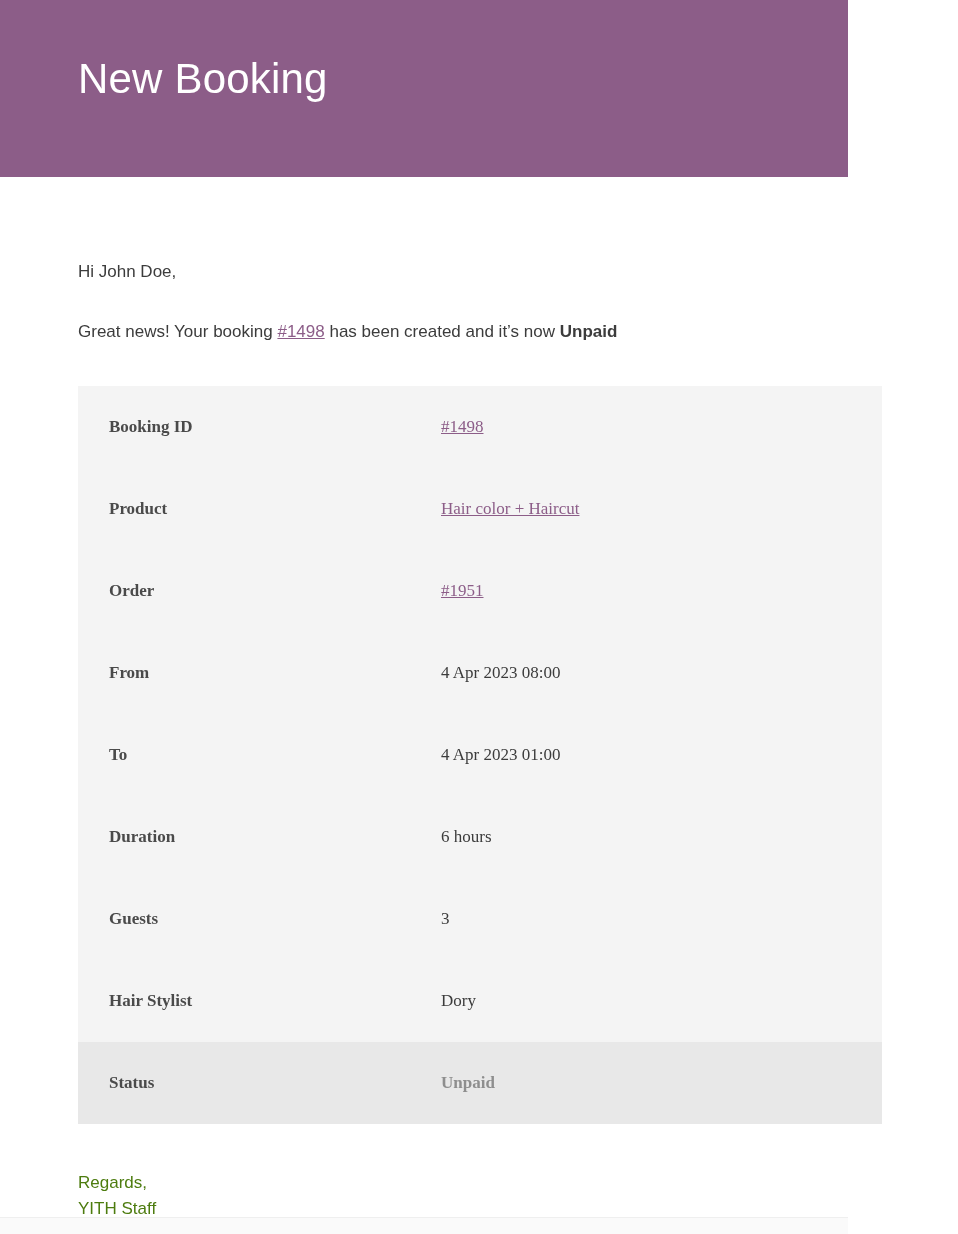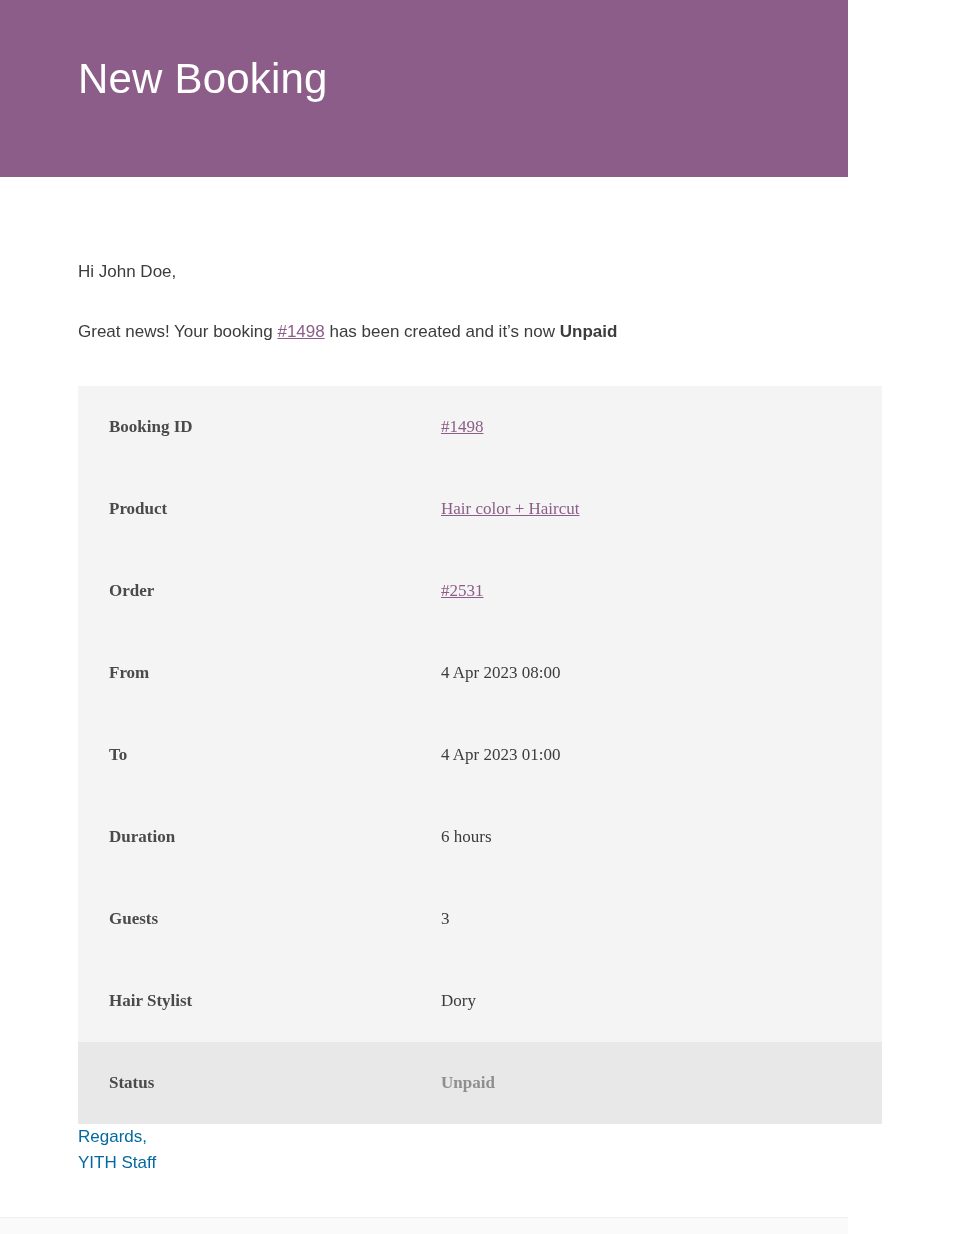--- a/index.html
+++ b/index.html
@@ -91,22 +91,23 @@
     background: #e8e8e8;
   }
   .details-table tr.status-row td.label {
     color: #4a4a4a;
   }
   .details-table tr.status-row td.value {
     color: #8e8e8e;
     font-weight: bold;
   }
   .regards {
+    margin-top: 46px;
     font-size: 17px;
-    color: #0369a1;
+    color: #4d7c0f;
     line-height: 1.55;
   }
   .footer-strip {
     position: absolute;
     left: 0;
     right: 0;
     bottom: 0;
     height: 16px;
     background: #fafafa;
     border-top: 1px solid #efefef;
@@ -132,21 +133,21 @@
         <tr>
           <td class="label">Booking ID</td>
           <td class="value"><a class="lnk" href="#">#1498</a></td>
         </tr>
         <tr>
           <td class="label">Product</td>
           <td class="value"><a class="lnk" href="#">Hair color + Haircut</a></td>
         </tr>
         <tr>
           <td class="label">Order</td>
-          <td class="value"><a class="lnk" href="#">#2531</a></td>
+          <td class="value"><a class="lnk" href="#">#1951</a></td>
         </tr>
         <tr>
           <td class="label">From</td>
           <td class="value">4 Apr 2023 08:00</td>
         </tr>
         <tr>
           <td class="label">To</td>
           <td class="value">4 Apr 2023 01:00</td>
         </tr>
         <tr>

